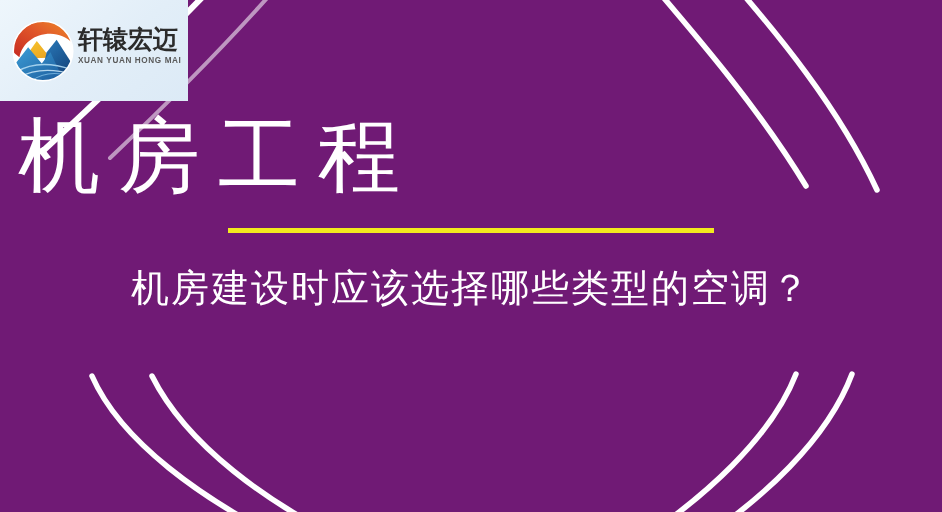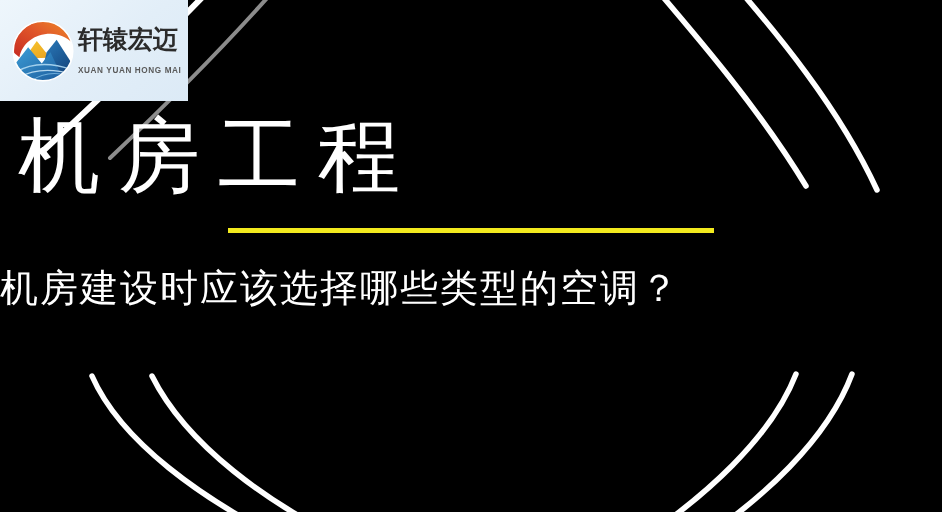--- a/index.html
+++ b/index.html
@@ -57,21 +57,21 @@
   #logo-cn {
     font-family: "DejaVu Sans", "Liberation Sans", sans-serif;
     font-size: 25px;
     line-height: 28px;
     font-weight: bold;
     color: #2b2b2b;
     letter-spacing: 0px;
     white-space: nowrap;
   }
   #logo-en {
-    margin-top: 12px;
+    margin-top: 2px;
     font-family: "Liberation Sans", sans-serif;
     font-size: 8.2px;
     line-height: 10px;
     font-weight: bold;
     color: #5a5a5a;
     letter-spacing: 0.6px;
     white-space: nowrap;
   }
 
   
@@ -110,36 +110,37 @@
     background: #F2EA1E;
     vertical-align: top;
   }
 
   
   #subtitle {
     position: absolute;
     left: 0;
     top: 262px;
     width: 942px;
+    text-align: center;
     z-index: 4;
   }
   #subtitle-text {
     display: inline-block;
     font-family: "DejaVu Sans", "Liberation Sans", sans-serif;
     font-size: 38px;
     line-height: 52px;
     color: #ffffff;
     letter-spacing: 2px;
     white-space: nowrap;
   }
 </style>
 </head>
 <body>
 
-<div id="banner" style="background: #000000;">
+<div id="banner" style="background: #701a75;">
 
   <svg id="bg-arcs" viewBox="0 0 942 512" preserveAspectRatio="none" aria-hidden="true">
     <g fill="none" stroke="#ffffff" stroke-linecap="round">
 
       <path d="M640 -30 C 700 40, 760 110, 806 186" stroke-width="5.5"></path>
       <path d="M713 -40 C 780 35, 840 110, 877 190" stroke-width="5.5"></path>
 
       <path d="M232 -34 C 180 22, 120 80, 44 150" stroke-width="6"></path>
       <path d="M300 -40 C 250 20, 190 82, 110 158" stroke-width="4" opacity="0.55"></path>
 

